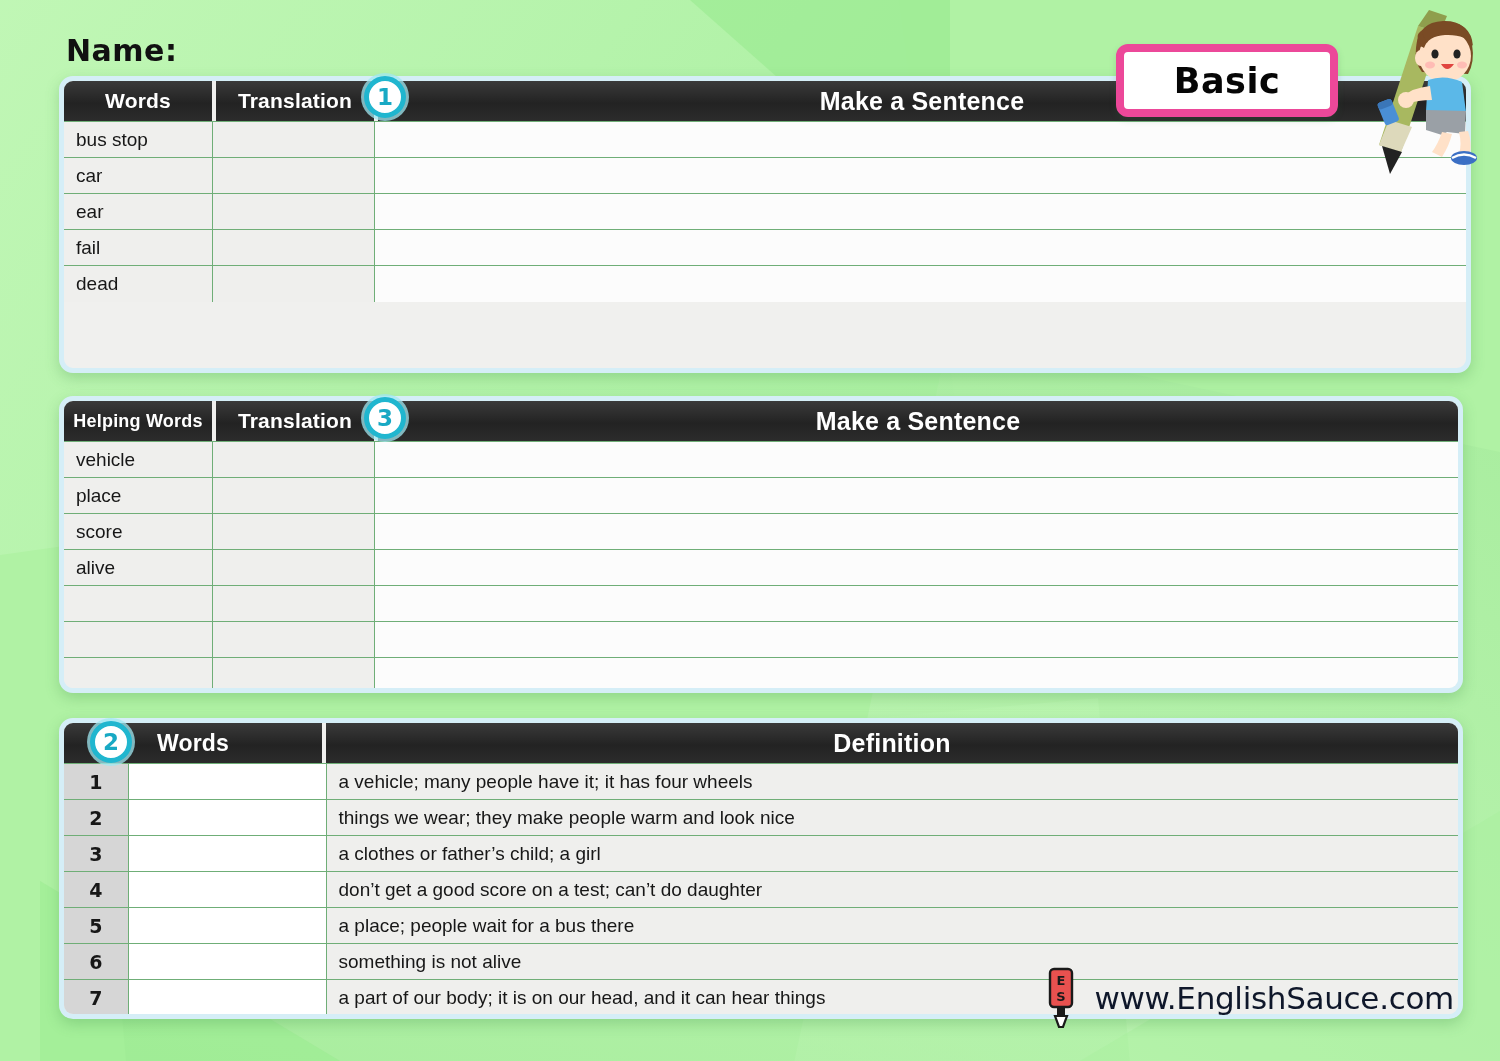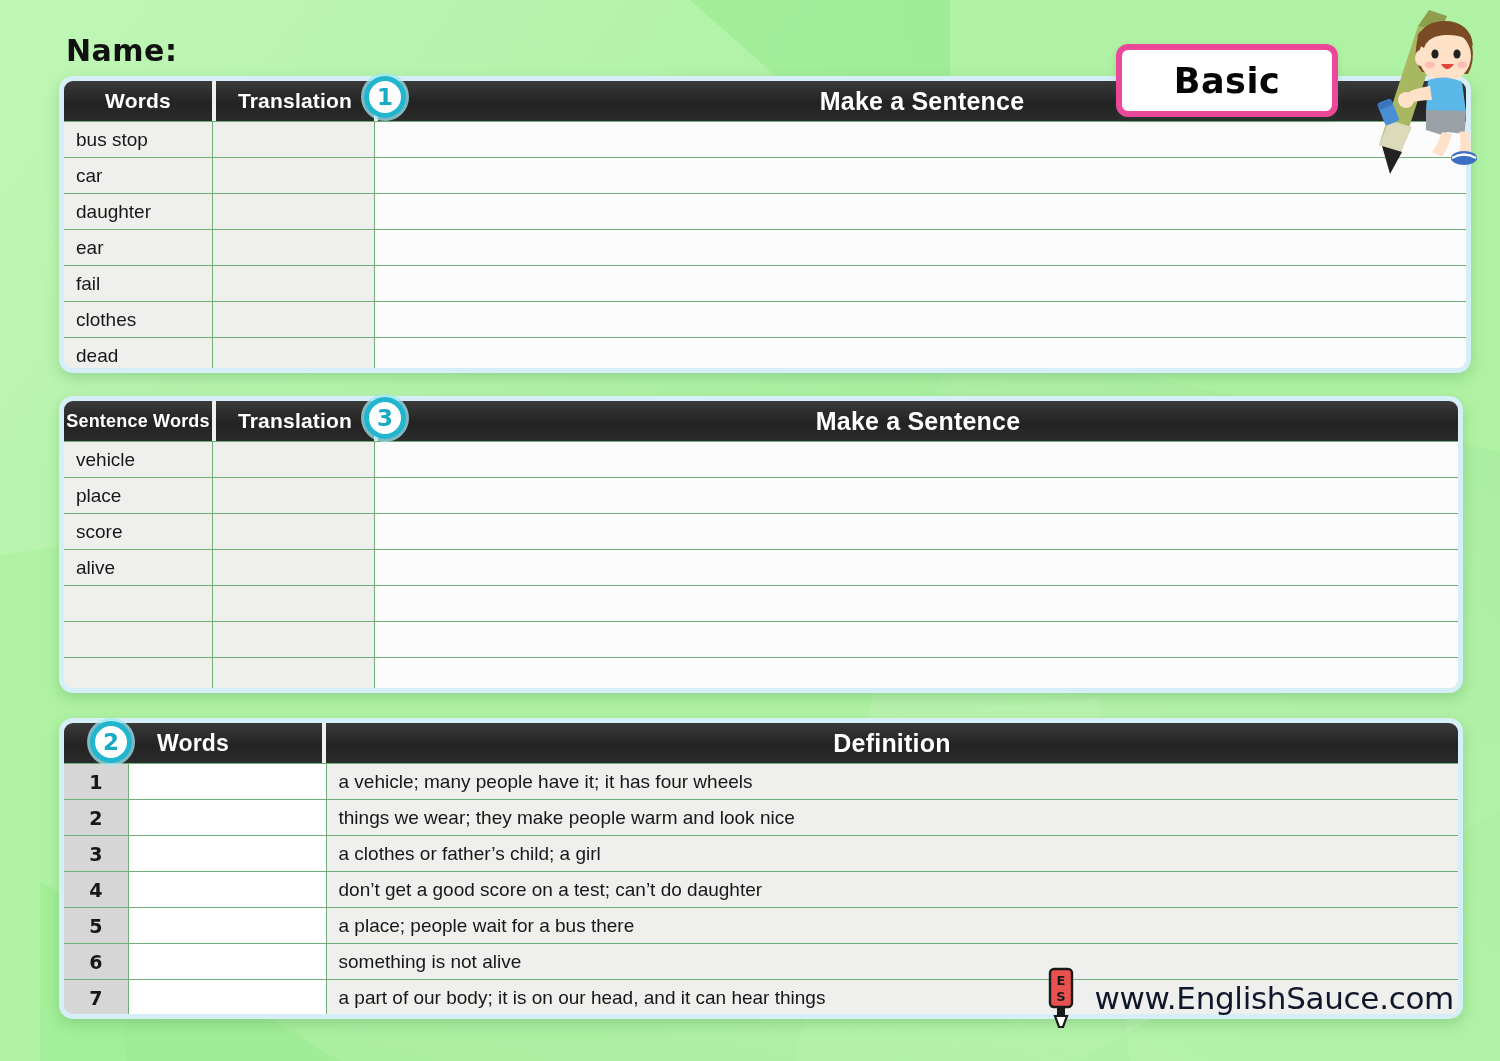--- a/index.html
+++ b/index.html
@@ -123,21 +123,21 @@
     letter-spacing: .5px;
     z-index: 5;
   }
 
   
   #basic-badge {
     position: absolute;
     left: 1116px; top: 44px;
     width: 222px; height: 73px;
     background: #fff;
-    border: 6px solid #ec4899;
+    border: 8px solid #ec4899;
     border-radius: 12px;
     display: flex; align-items: center; justify-content: center;
     z-index: 8;
     box-shadow: 0 3px 7px rgba(40,110,60,.18);
   }
   #basic-badge span {
     font-family: "DejaVu Sans", sans-serif;
     font-weight: bold;
     font-size: 35px;
     color: #060606;
@@ -205,52 +205,42 @@
           <td>bus stop</td>
           <td></td>
           <td class="last"></td>
         </tr>
       <tr>
           <td>car</td>
           <td></td>
           <td class="last"></td>
         </tr>
       <tr>
-          <td>daughter</td>
-          <td></td>
-          <td class="last"></td>
-        </tr>
-      <tr>
           <td>ear</td>
           <td></td>
           <td class="last"></td>
         </tr>
       <tr>
           <td>fail</td>
-          <td></td>
-          <td class="last"></td>
-        </tr>
-      <tr>
-          <td>clothes</td>
           <td></td>
           <td class="last"></td>
         </tr>
       <tr>
           <td>dead</td>
           <td></td>
           <td class="last"></td>
         </tr>
     </tbody>
   </table>
 </div>
 <div class="step-badge" style="left:364px; top:76px;">1</div>
 
 <div class="panel" style="left:42px; top:396px; width:1404px; height:297px;">
   <div class="hdr-row">
-    <div class="hdr-cell" style="width:148px; font-size:18px;">Sentence Words</div>
+    <div class="hdr-cell" style="width:148px; font-size:18px;">Helping Words</div>
     <div class="hdr-gap"></div>
     <div class="hdr-cell" style="width:158px; font-size:21px;">Translation</div>
     <div class="hdr-gap"></div>
     <div class="hdr-cell" style="flex:1; font-size:25px;">Make a Sentence</div>
   </div>
   <table class="tbl">
     <colgroup>
         <col style="width:148px">
         <col style="width:162px">
         <col>

